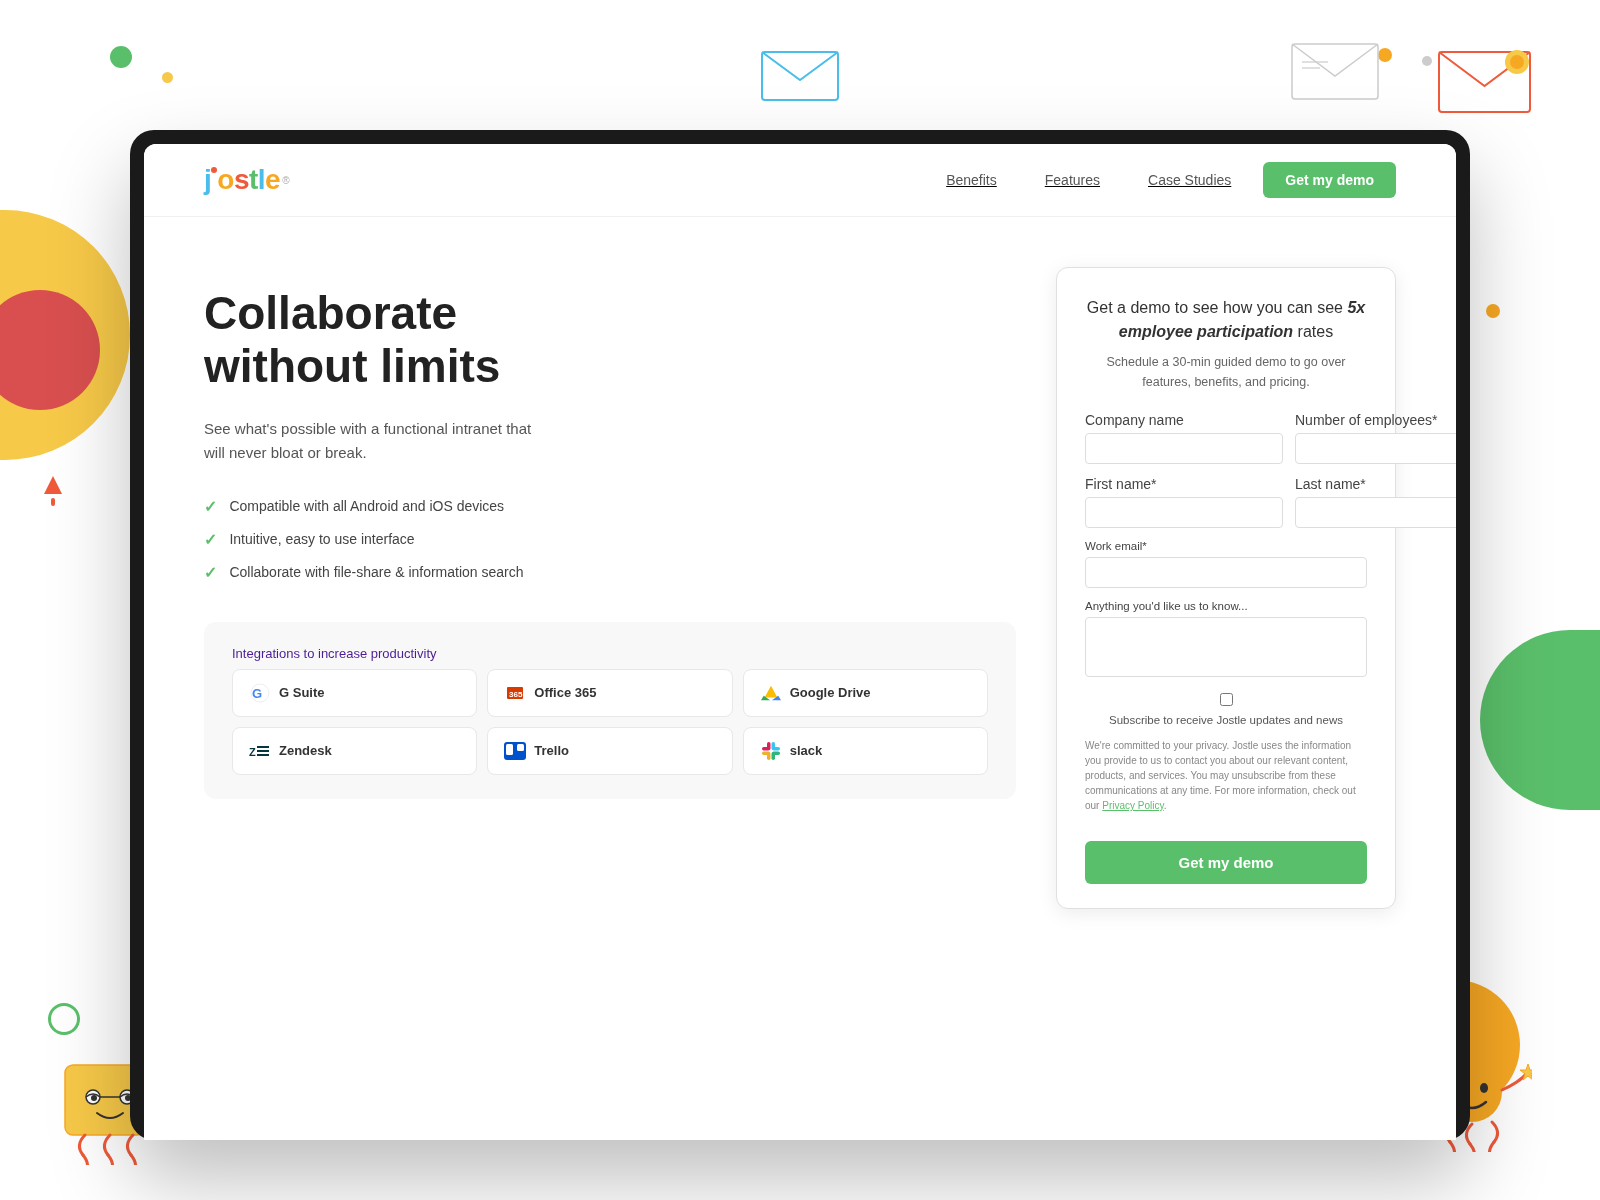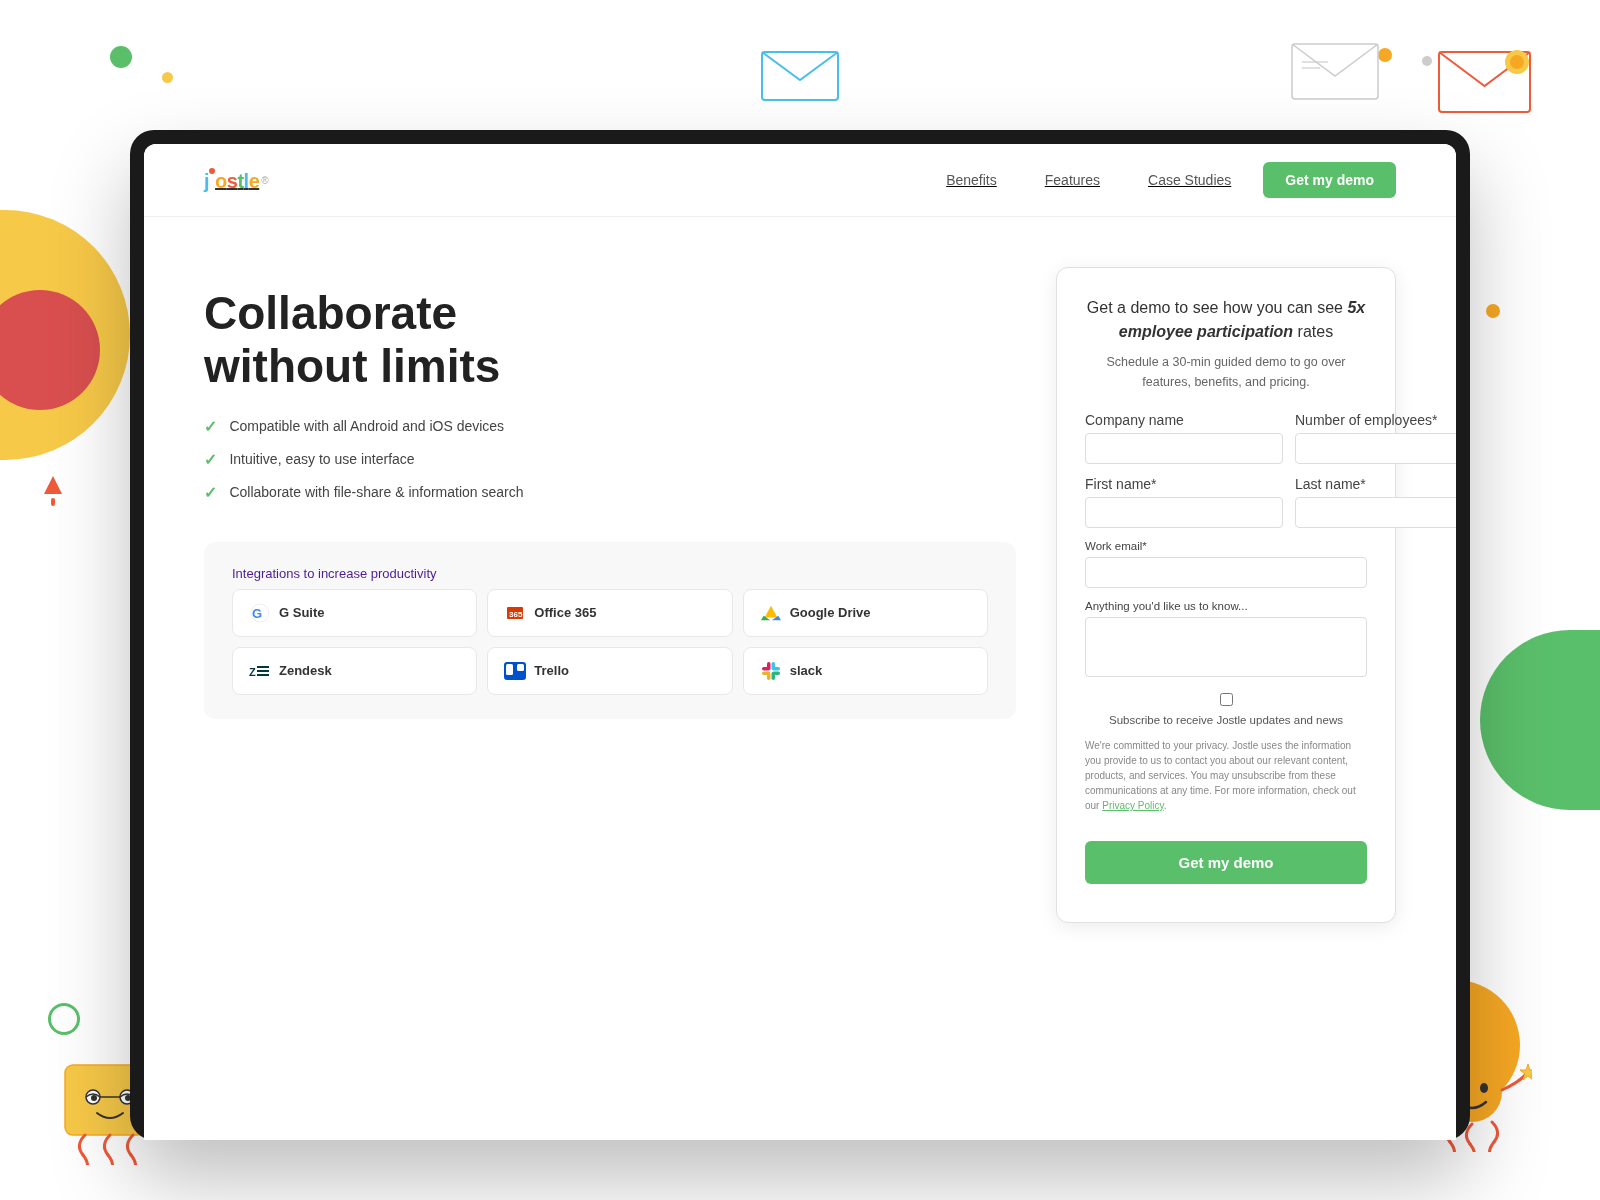--- a/index.html
+++ b/index.html
@@ -46,25 +46,24 @@
       padding: 18px 60px;
       background: #fff;
       border-bottom: 1px solid #f0f0f0;
     }
     .logo {
       display: flex;
       align-items: center;
       margin-right: auto;
     }
     .logo-text {
-      font-size: 20px;
+      font-size: 28px;
       font-weight: 700;
       color: #333;
       letter-spacing: -0.5px;
-      text-decoration: underline;
     }
     .logo-text .j { color: #4ABEEA; }
     .logo-text .o { color: #F7A823; }
     .logo-text .s { color: #EF5A3A; }
     .logo-text .t { color: #5ABF6A; }
     .logo-text .l { color: #4ABEEA; }
     .logo-text .e { color: #F7A823; }
     .nav-links {
       display: flex;
       align-items: center;
@@ -175,21 +174,21 @@
 
     
     .right-col {
       width: 340px;
       flex-shrink: 0;
     }
     .demo-card {
       background: #fff;
       border: 1px solid #e0e0e0;
       border-radius: 12px;
-      padding: 28px 28px 38px;
+      padding: 28px 28px 24px;
       box-shadow: 0 4px 20px rgba(0,0,0,0.08);
     }
     .demo-title {
       font-size: 16px;
       color: #333;
       text-align: center;
       line-height: 1.5;
       margin-bottom: 8px;
     }
     .demo-title strong {
@@ -644,20 +643,21 @@
       <button class="nav-cta">Get my demo</button>
     </nav>
 
     <div class="main-content">
 
       <div class="left-col">
         <h1 class="hero-title">
           <span>Collaborate</span><br>
           <span>without limits</span>
         </h1>
+        <p class="hero-subtitle">See what's possible with a functional intranet that will never bloat or break.</p>
 
         <ul class="features-list">
           <li>
             <span class="check-icon">✓</span>
             <span>Compatible with all Android and iOS devices</span>
           </li>
           <li>
             <span class="check-icon">✓</span>
             <span>Intuitive, easy to use interface</span>
           </li>

